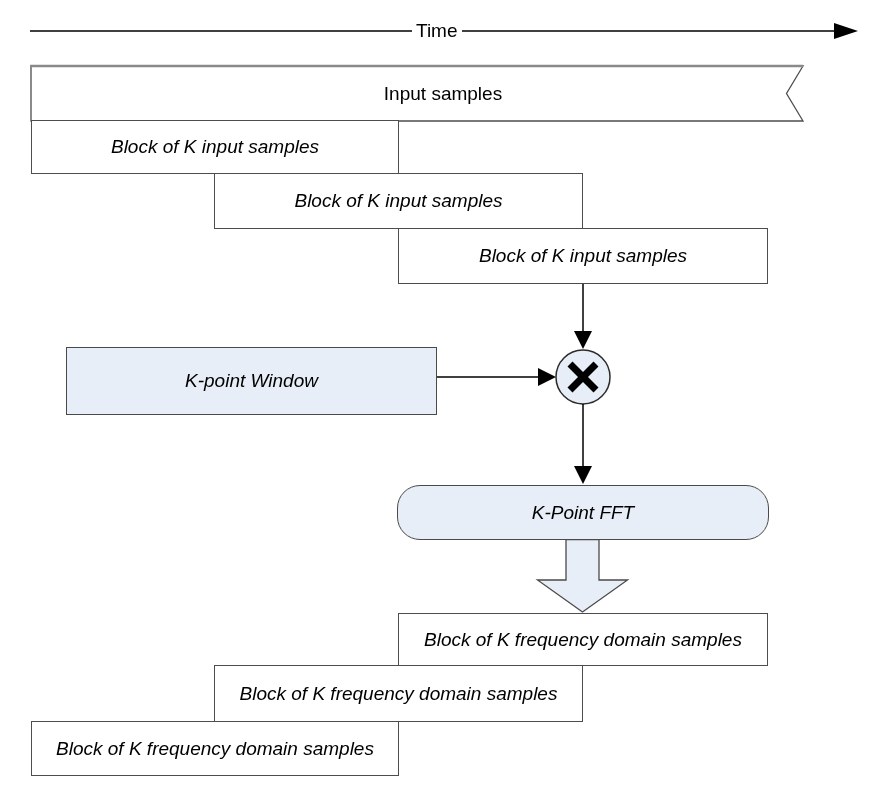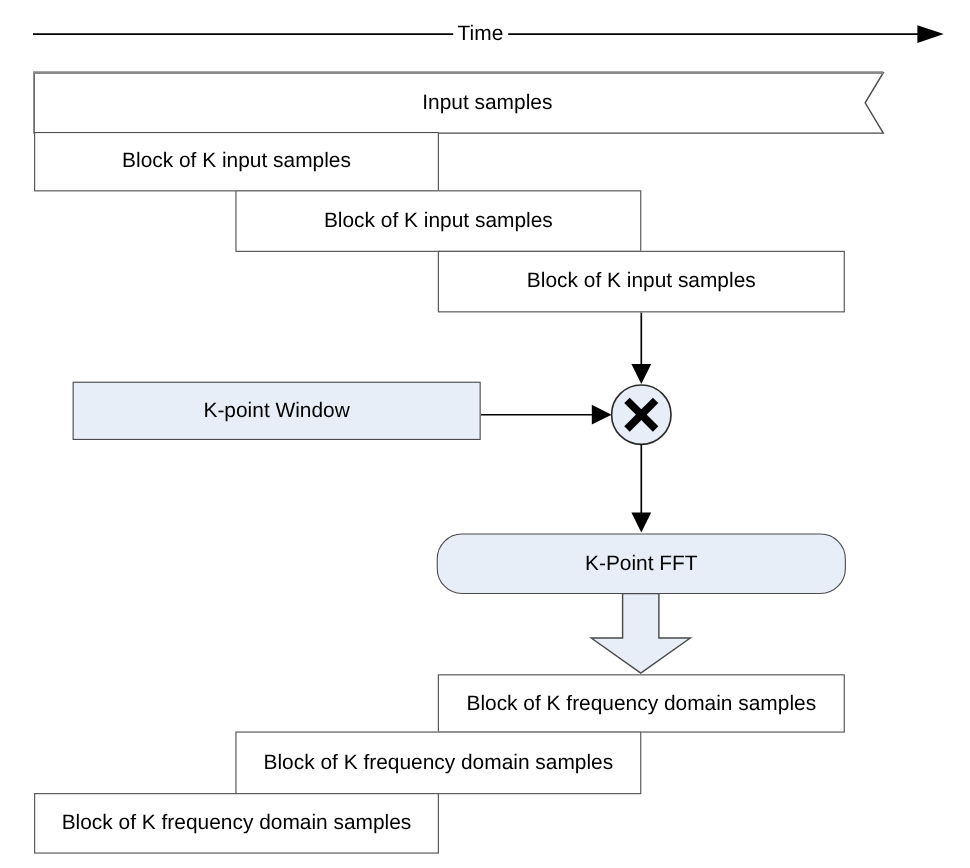--- a/index.html
+++ b/index.html
@@ -25,20 +25,21 @@
     position: absolute;
     box-sizing: border-box;
     border: 1px solid #4d4d4d;
     background: #ffffff;
     display: flex;
     align-items: center;
     justify-content: center;
     font-size: 19px;
     color: #000000;
     white-space: nowrap;
+    font-style: italic;
   }
   .box.process {
     background: #E8EEF7;
     border-color: #4a4a4a;
   }
   .floating-label {
     position: absolute;
     font-size: 19px;
     color: #000000;
     white-space: nowrap;
@@ -99,21 +100,21 @@
   <div class="box" style="left:31px; top:120px; width:368px; height:54px;">
     <span>Block of K input samples</span>
   </div>
   <div class="box" style="left:214px; top:173px; width:369px; height:56px;">
     <span>Block of K input samples</span>
   </div>
   <div class="box" style="left:398px; top:228px; width:370px; height:56px;">
     <span>Block of K input samples</span>
   </div>
 
-  <div class="box process" style="left:66px; top:347px; width:371px; height:53px;">
+  <div class="box process" style="left:66px; top:347px; width:371px; height:68px;">
     <span>K-point Window</span>
   </div>
 
   <div class="box process" style="left:397px; top:485px; width:372px; height:55px;border-radius:23px;">
     <span>K-Point FFT</span>
   </div>
 
   <div class="box" style="left:398px; top:613px; width:370px; height:53px;">
     <span>Block of K frequency domain samples</span>
   </div>

